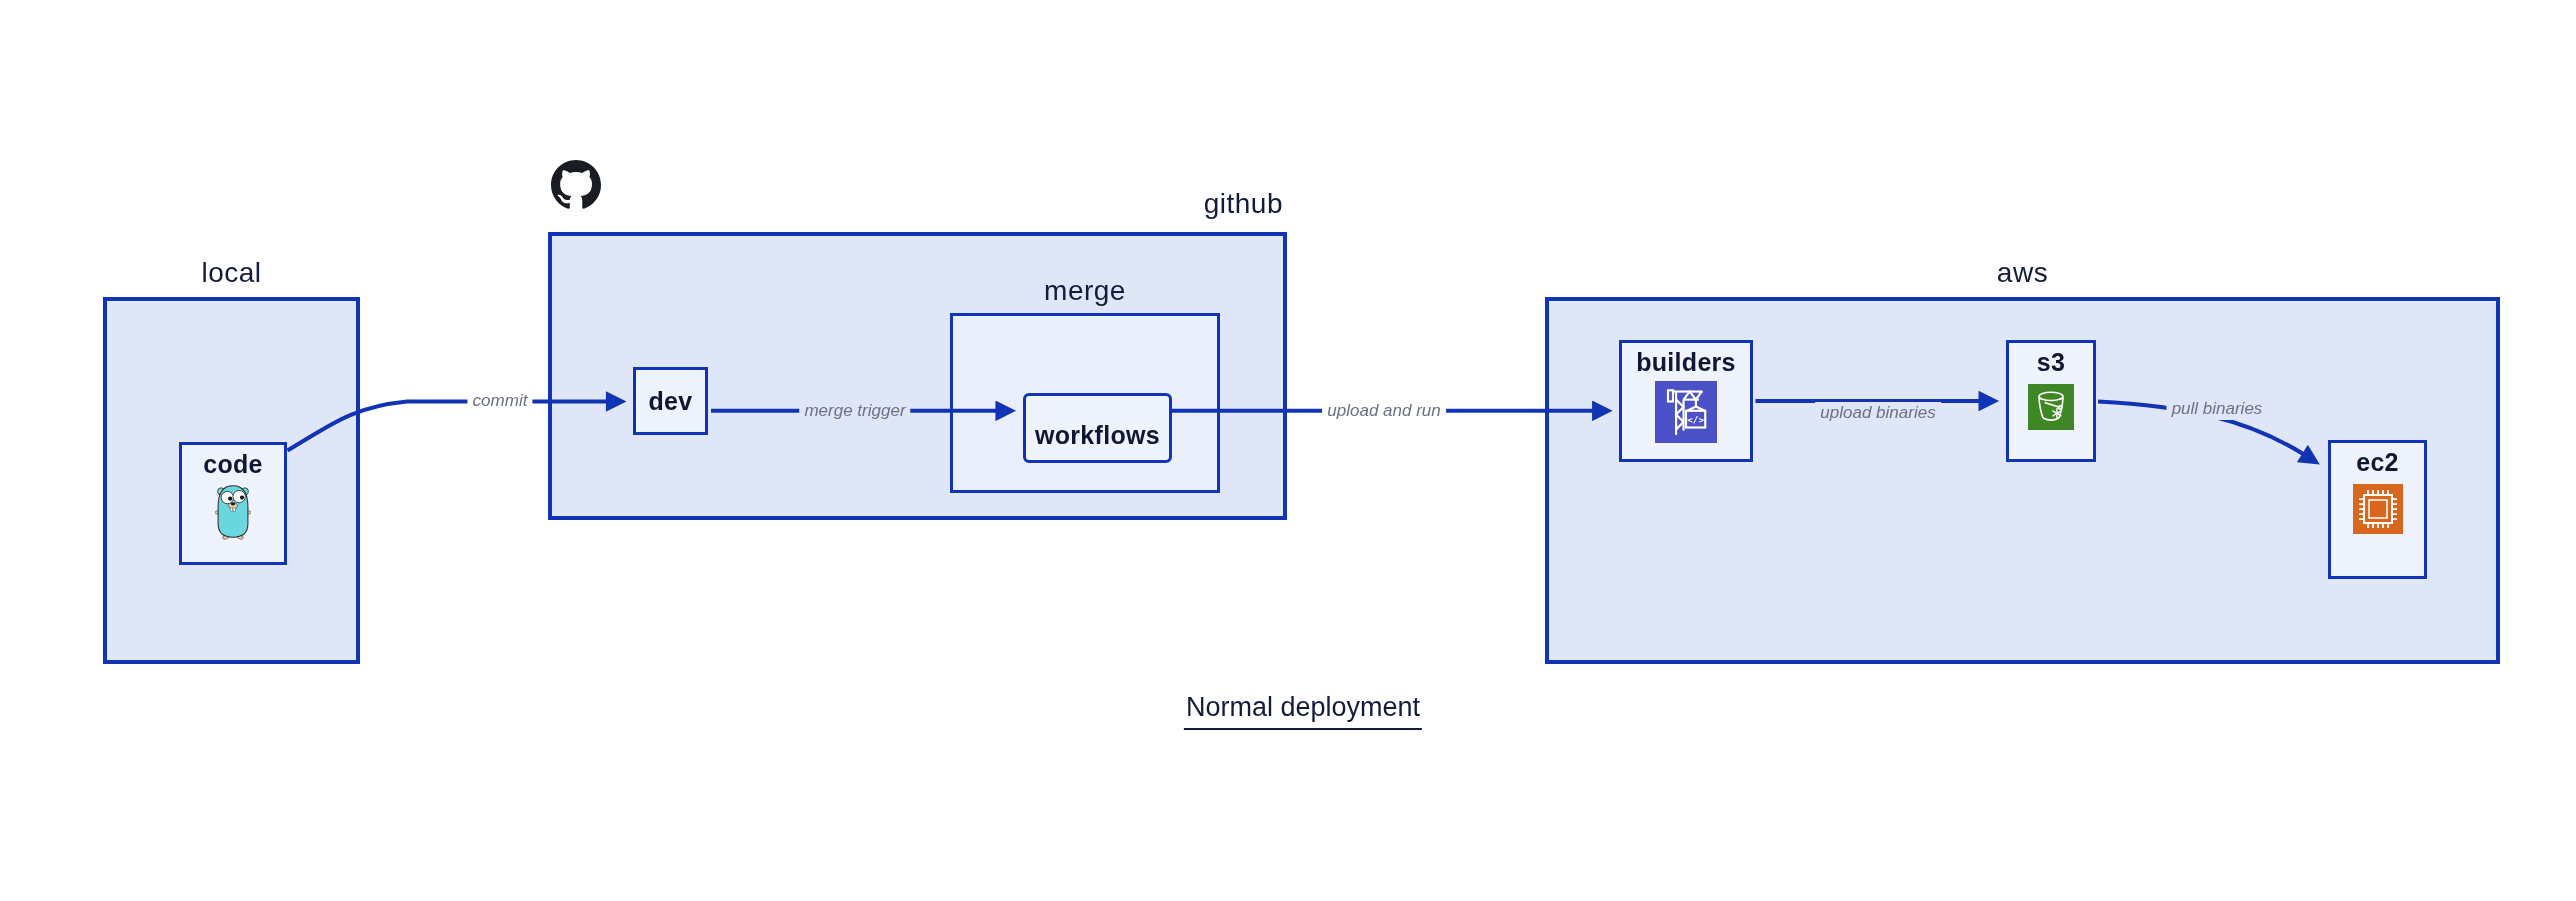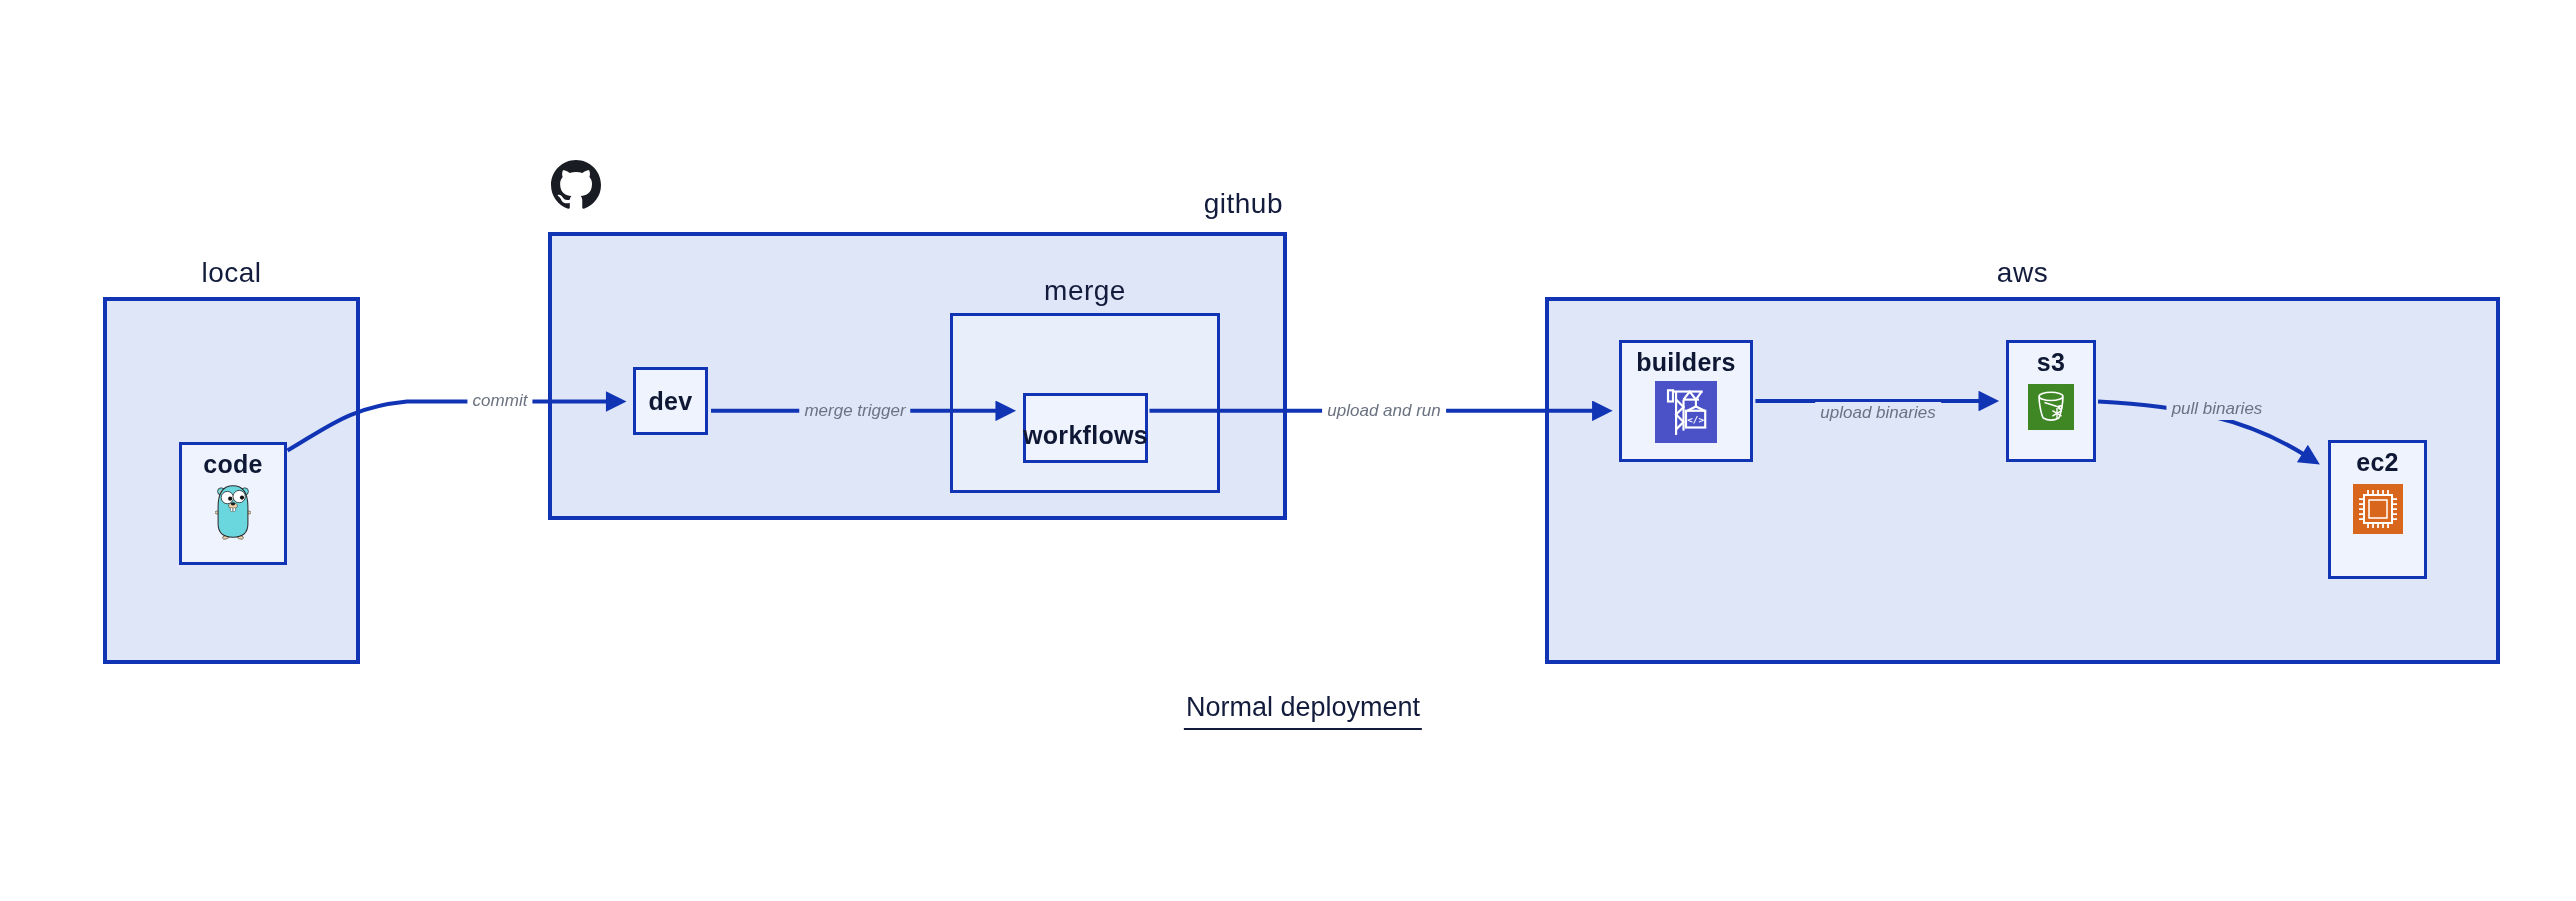--- a/index.html
+++ b/index.html
@@ -60,21 +60,21 @@
   
   .node-box{
     position:absolute;
     background:var(--node-box-fill);
     border:3.6px solid var(--box-border-blue);
     display:flex;flex-direction:column;align-items:center;
     z-index:3;
   }
   #code-box{left:179px;top:442px;width:108px;height:123px;}
   #dev-box{left:633px;top:367px;width:75px;height:68px;justify-content:center;}
-  #workflows-box{left:1023px;top:393px;width:125px;height:70px;justify-content:center;padding-top:15px;}
+  #workflows-box{left:1023px;top:393px;width:149px;height:70px;justify-content:center;padding-top:15px;border-radius:6px;}
   #builders-box{left:1619px;top:340px;width:134px;height:122px;}
   #s3-box{left:2006px;top:340px;width:90px;height:122px;}
   #ec2-box{left:2328px;top:440px;width:99px;height:139px;}
   .node-label{
     font-size:25px;font-weight:700;
     color:var(--node-label-navy);
     margin-top:5.2px;letter-spacing:0.3px;
   }
   #dev-box .node-label,#workflows-box .node-label{margin-top:0;}
   .node-icon{margin-top:4.1px;display:block;}

